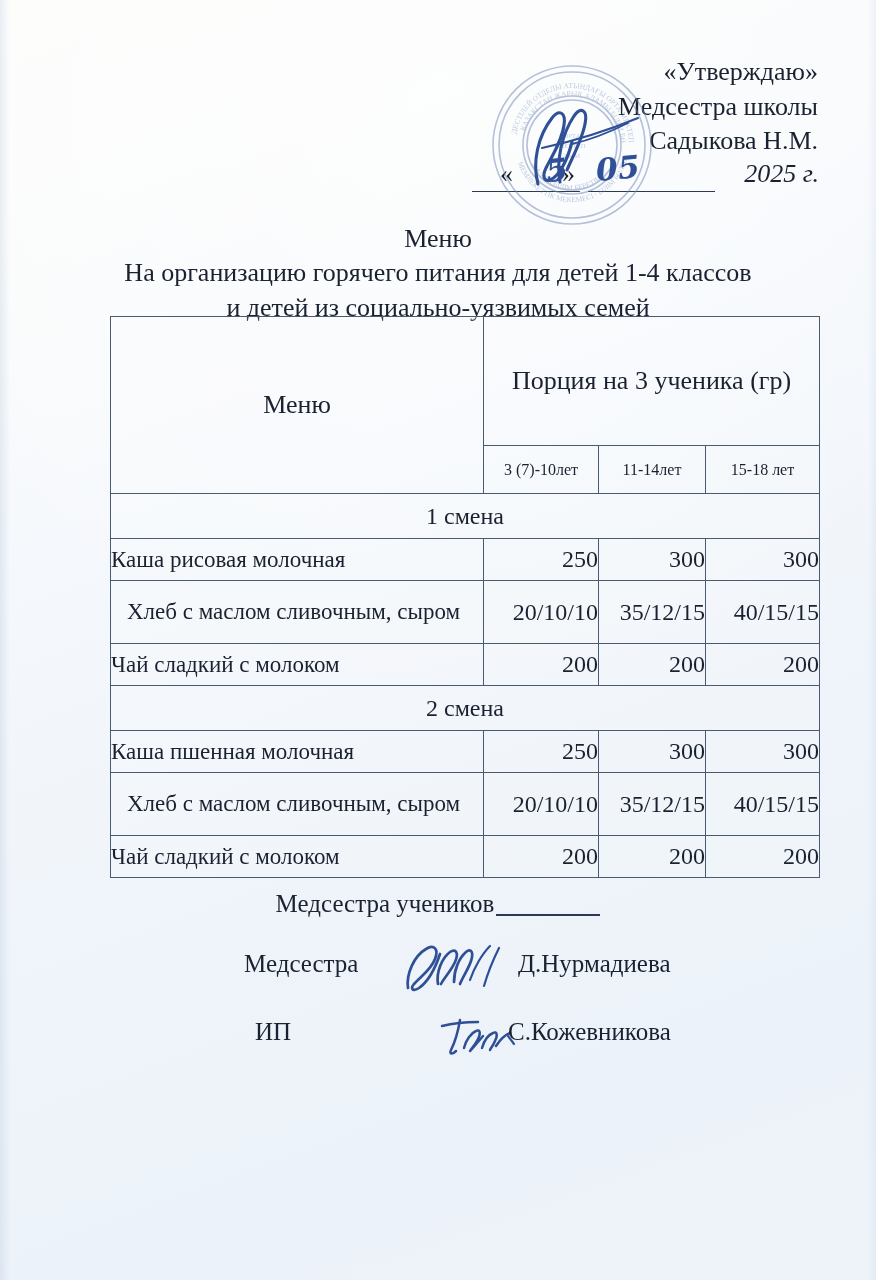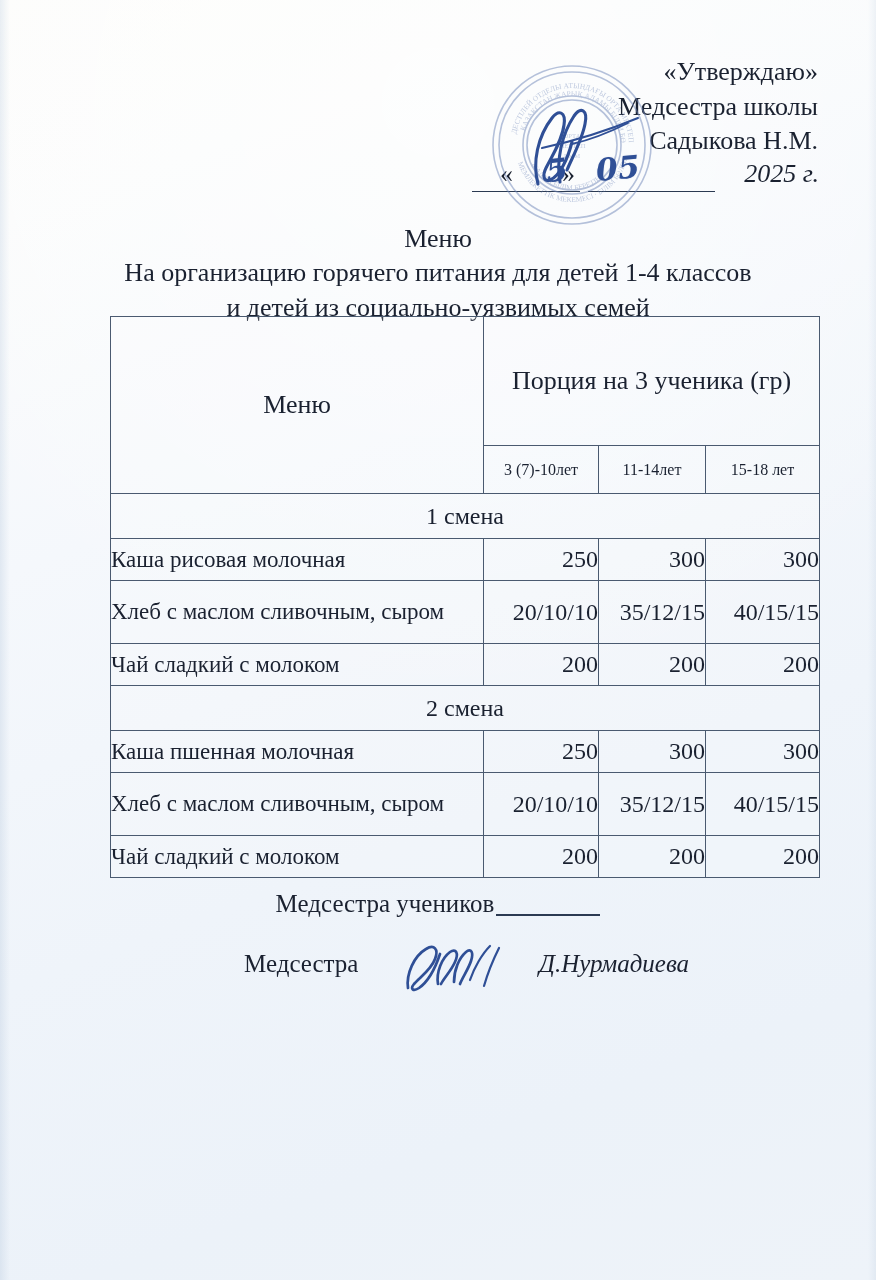--- a/index.html
+++ b/index.html
@@ -194,21 +194,21 @@
     vertical-align: middle;
     font-size: 24px;
   }
   .dish {
     height: 41px;
     padding: 1px 0 1px 10px;
     font-size: 23px;
     vertical-align: middle;
     line-height: 1.2;
   }
-  .dish.two-line { height: 62px; }
+  .dish.two-line { height: 62px; padding-left: 16px; }
   .val {
     text-align: right;
     vertical-align: middle;
     font-size: 24px;
   }
 
   
   .count-line {
     position: absolute;
     left: 0;
@@ -236,21 +236,21 @@
   .sign-role {
     position: absolute;
     text-align: left;
   }
   .sign-name {
     position: absolute;
     text-align: left;
     white-space: nowrap;
   }
   .sign-nurse .sign-role { left: 244px; top: 0; }
-  .sign-nurse .sign-name { left: 539px; top: 0; font-style: italic; }
+  .sign-nurse .sign-name { left: 518px; top: 0; }
   .sign-ip .sign-role    { left: 255px; top: 0; }
   .sign-ip .sign-name    { left: 508px; top: 0; }
 
   .sig-nurse-mark { position: absolute; left: 398px; top: -14px; width: 112px; height: 64px; pointer-events: none; }
   .sig-ip-mark    { position: absolute; left: 438px; top: -4px;  width: 84px;  height: 46px; pointer-events: none; }
 </style>
 </head>
 <body>
 
 <div class="page"></div>
@@ -392,14 +392,28 @@
         <path d="M10 52 C8 38, 16 20, 28 13 C36 8, 41 13, 37 23 C33 34, 22 41, 16 48 C12 53, 15 56, 21 52 C31 45, 38 30, 42 18"></path>
         <path d="M40 48 C38 36, 44 22, 52 16 C58 12, 61 17, 57 26 C53 35, 46 42, 43 48"></path>
         <path d="M56 46 C56 34, 61 22, 68 16 C73 12, 76 16, 73 25 C70 34, 64 42, 62 48"></path>
         <path d="M72 44 C76 32, 84 18, 92 10" stroke-width="2.2"></path>
         <path d="M86 50 C90 36, 96 22, 101 12" stroke-width="2.2"></path>
       </g>
     </svg>
     <span class="sign-name">Д.Нурмадиева</span>
   </div>
 
+  <div class="sign-row sign-ip">
+    <span class="sign-role">ИП</span>
+    <svg class="sig-ip-mark" viewBox="0 0 84 46">
+      <g fill="none" stroke="#2f4f96" stroke-width="2.5" stroke-linecap="round" stroke-linejoin="round">
+        <path d="M4 12 C16 9, 28 8, 40 8"></path>
+        <path d="M22 6 C20 18, 17 28, 13 36 C11 40, 14 41, 18 37"></path>
+        <path d="M26 34 C28 26, 33 19, 38 17 C42 15, 43 19, 40 25 C37 31, 33 35, 32 37 C34 35, 40 28, 45 22"></path>
+        <path d="M44 34 C46 27, 50 21, 55 19 C59 17, 60 21, 57 27 C55 32, 52 35, 52 36"></path>
+        <path d="M58 32 C62 26, 67 21, 72 19"></path>
+        <path d="M70 22 L76 30" stroke-width="2.1"></path>
+      </g>
+    </svg>
+    <span class="sign-name">С.Кожевникова</span>
+  </div>
 
 </div>
 
 </body></html>

